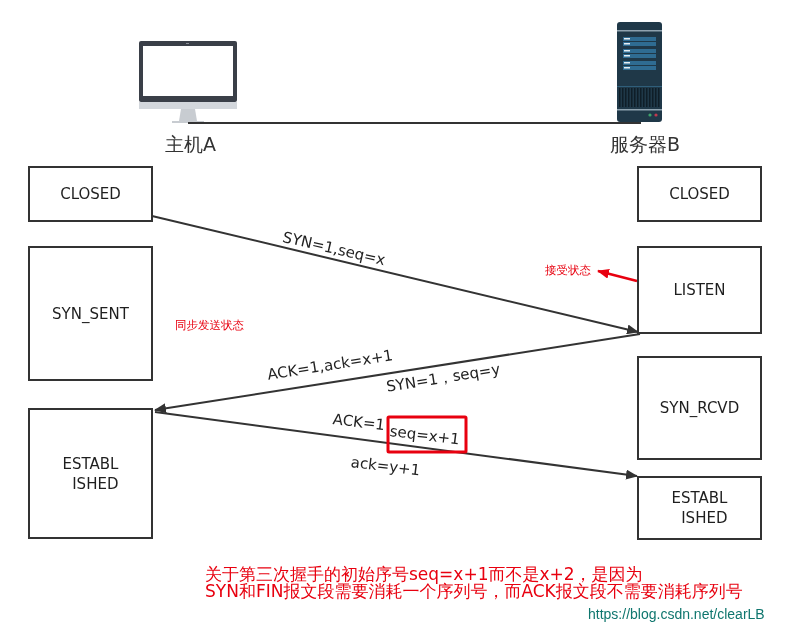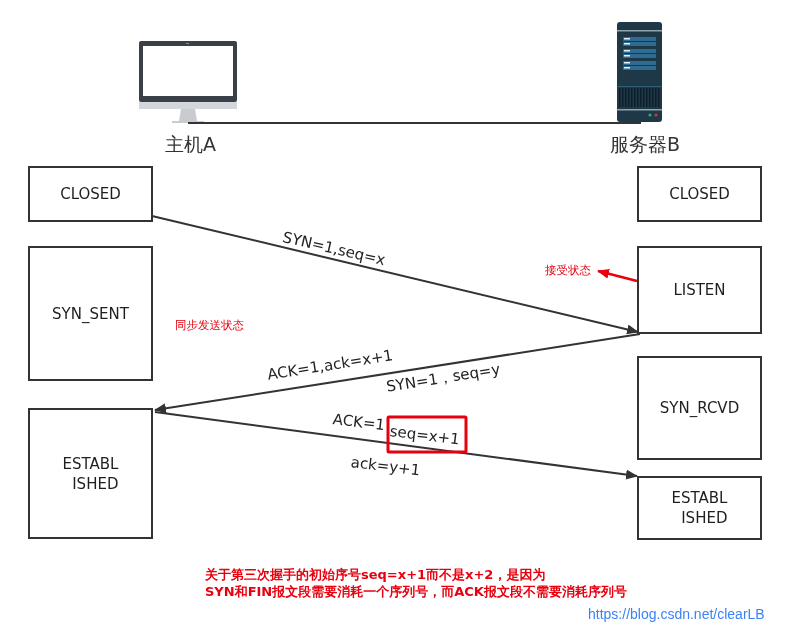--- a/index.html
+++ b/index.html
@@ -5,23 +5,23 @@
     html, body { margin: 0; padding: 0; background: #ffffff; }
     body { width: 797px; height: 632px; position: relative; overflow: hidden;
            font-family: "DejaVu Sans", "Liberation Sans", sans-serif; }
     #stage { position: absolute; left: 0; top: 0; width: 797px; height: 632px; }
     .state-box { position: absolute; box-sizing: border-box; border: 2px solid #333333; background: #fff;
                  display: flex; align-items: center; justify-content: center; text-align: right;
                  font-size: 15px; color: #1f1f1f; line-height: 20px; white-space: pre-line; }
     .label { position: absolute; font-size: 15px; color: #222; white-space: nowrap; }
     .host-label { position: absolute; font-size: 19px; color: #333; white-space: nowrap; }
     .red-note { position: absolute; color: #e8000f; font-weight: normal; font-size: 11.5px; white-space: nowrap; }
-    .footnote { position: absolute; left: 205px; top: 566px; color: #e8000f; font-weight: bold;
-                font-size: 13px; line-height: 17px; white-space: nowrap; }
-    .watermark { position: absolute; left: 588px; top: 606px; color: #3b82f6; font-size: 14px;
+    .footnote { position: absolute; left: 205px; top: 566px; color: #e8000f; font-weight: normal;
+                font-size: 17px; line-height: 17px; white-space: nowrap; }
+    .watermark { position: absolute; left: 588px; top: 606px; color: #0f766e; font-size: 14px;
                  font-family: "Liberation Sans", sans-serif; white-space: nowrap; }
   </style>
 </head>
 <body>
 
 <div id="stage">
 
   <svg width="797" height="632" style="position:absolute;left:0;top:0">
     <defs>
       <marker id="arrowBlack" markerWidth="12" markerHeight="10" refX="11" refY="5" orient="auto" markerUnits="userSpaceOnUse">

